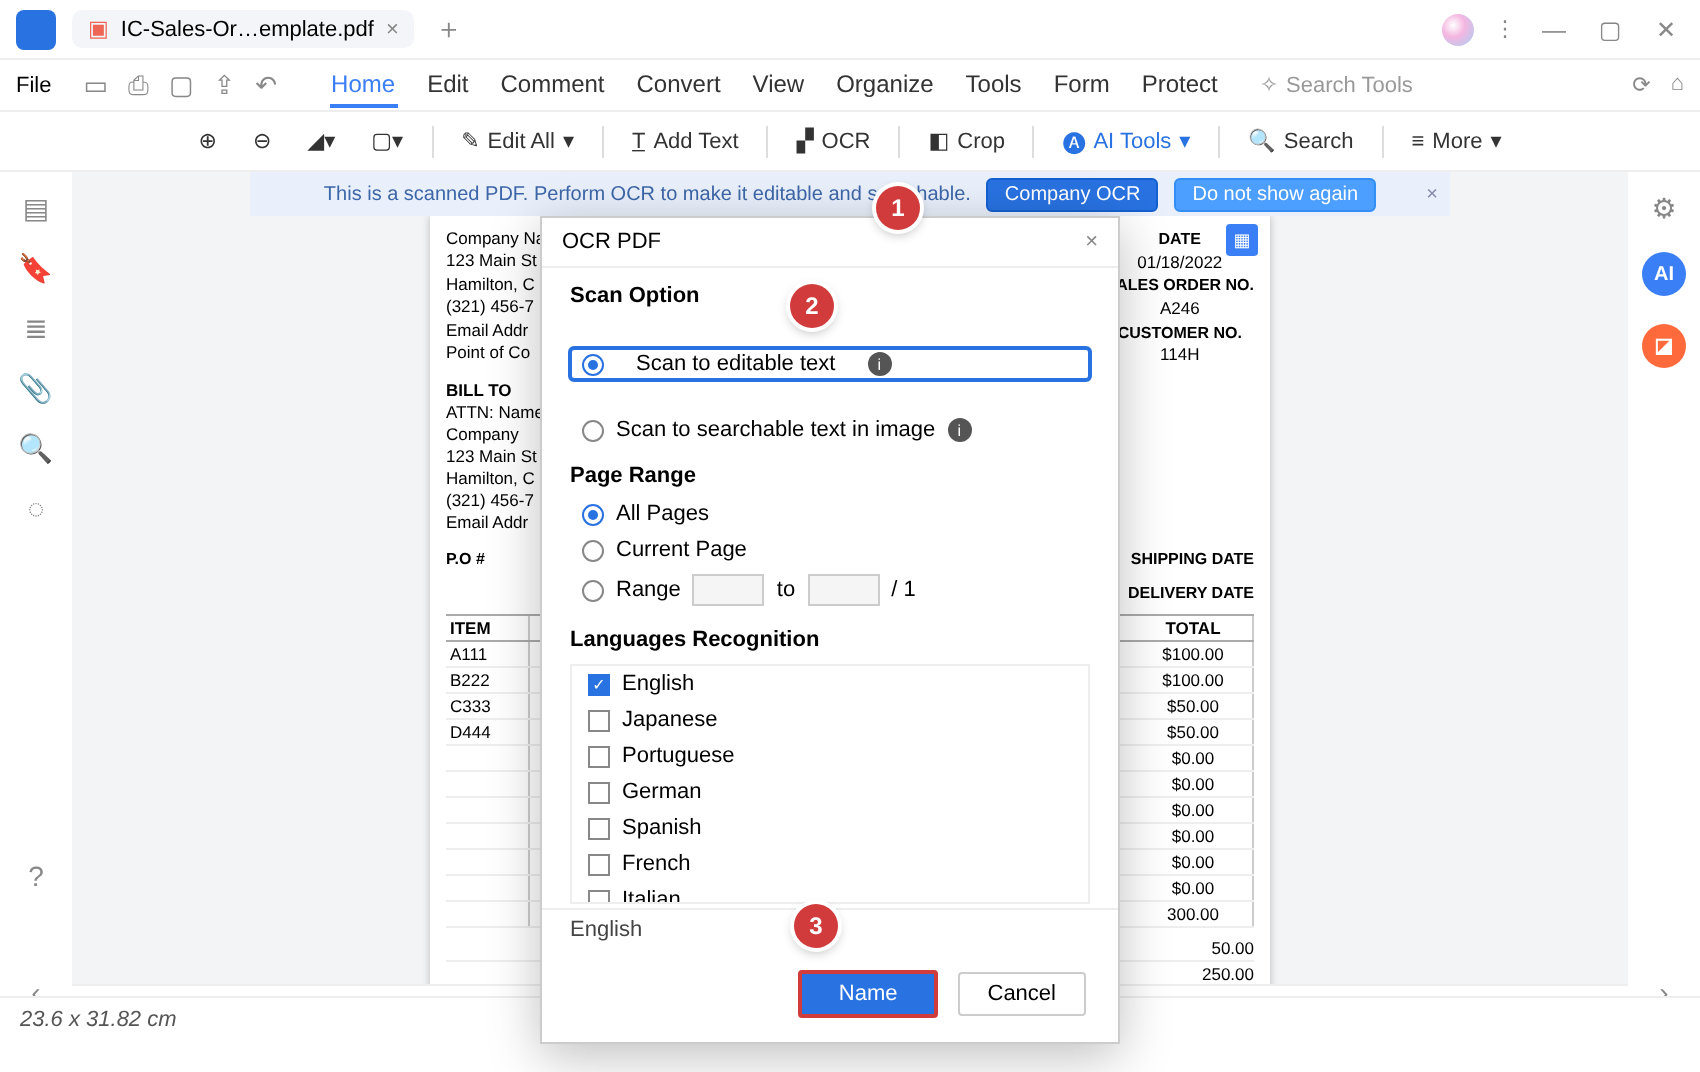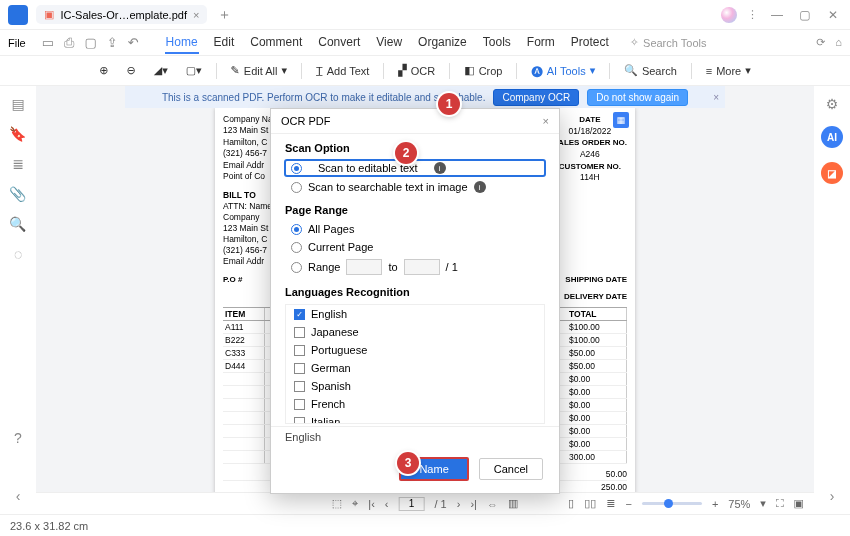--- a/index.html
+++ b/index.html
@@ -55,34 +55,34 @@
 .meta { text-align: center; line-height: 1.35; }
 .meta .mh { font-size: 8px; font-weight: bold; margin-top: 1px; }
 .billto { margin-top: 6px; line-height: 1.3; }
 .billto .h { font-weight: bold; }
 .row-labels { display: flex; justify-content: space-between; margin-top: 8px; font-weight: bold; font-size: 8px; }
 .row-labels span { flex: 0 0 80px; text-align: right; }
 .table { margin-top: 6px; }
 .table .th { display: flex; font-weight: bold; border-top: 1px solid #aaa; border-bottom: 1px solid #aaa; }
 .table .th div, .table .tr div { padding: 1px 2px; border-right: 1px solid #ccc; }
 .col-item { width: 42px; }
-.col-total { width: 60px; text-align: left; margin-left: auto; }
+.col-total { width: 60px; text-align: center; margin-left: auto; }
 .table .tr { display: flex; border-bottom: 1px solid #eee; }
 .totals { margin-top: 4px; }
 .totals .line { display: flex; justify-content: space-between; font-size: 8.5px; padding: 1px 0; border-bottom: 1px solid #eee; }
 .totals .lbl { text-align: right; width: 320px; font-weight: bold; font-size: 8px; }
 .totals .val { width: 55px; text-align: right; }
 
 
 .dialog { position: absolute; top: 108px; left: 270px; width: 290px; background: #fff; border: 1px solid #ccc; box-shadow: 0 6px 24px rgba(0,0,0,.25); z-index: 20; font-size: 11px; }
 .dialog .dtitle { padding: 6px 10px; border-bottom: 1px solid #eee; display: flex; align-items: center; }
 .dialog .dtitle .x { margin-left: auto; color: #888; }
 .dialog .sec-h { font-weight: bold; padding: 8px 14px 4px; font-size: 11px; }
 .dialog .opt { display: flex; align-items: center; gap: 6px; padding: 3px 20px; font-size: 11px; }
-.dialog .opt.sel { outline: 2px solid #2872e1; outline-offset: -1px; margin: 2px 14px; padding: 2px 6px; border-radius: 2px; gap: 16px; }
+.dialog .opt.sel { outline: 2px solid #2872e1; outline-offset: -1px; margin: 16px 14px; padding: 2px 6px; border-radius: 2px; gap: 16px; }
 .radio { width: 11px; height: 11px; border: 1px solid #888; border-radius: 50%; display: inline-flex; align-items: center; justify-content: center; }
 .radio.on { border-color: #2872e1; }
 .radio.on::after { content: ""; width: 5px; height: 5px; background: #2872e1; border-radius: 50%; }
 .info { width: 12px; height: 12px; border-radius: 50%; background: #555; color: #fff; font-size: 8px; display: inline-flex; align-items: center; justify-content: center; }
 .range-row { display: flex; align-items: center; gap: 6px; padding: 3px 20px; }
 .range-row input { width: 36px; height: 16px; border: 1px solid #ccc; background: #f5f5f5; font-size: 10px; padding: 0 3px; }
 .langs { margin: 2px 14px 2px; max-height: 120px; overflow-y: auto; border: 1px solid #eee; }
 .lang { display: flex; align-items: center; gap: 6px; padding: 3px 8px; }
 .cb { width: 11px; height: 11px; border: 1px solid #888; display: inline-flex; align-items: center; justify-content: center; font-size: 8px; color: #fff; }
 .cb.on { background: #2872e1; border-color: #2872e1; }
@@ -94,21 +94,21 @@
 
 
 .callout { position: absolute; width: 22px; height: 22px; background: #d23b3b; color: #fff; border-radius: 50%; display: flex; align-items: center; justify-content: center; font-weight: bold; font-size: 12px; z-index: 40; box-shadow: 0 0 0 2px #fff, 0 2px 6px rgba(0,0,0,.3); }
 
 
 .bottom-toolbar { position: absolute; bottom: 22px; left: 36px; right: 36px; height: 22px; background: #fff; border-top: 1px solid #eee; display: flex; align-items: center; padding: 0 10px; gap: 10px; color: #666; font-size: 11px; }
 .bottom-toolbar .center { position: absolute; left: 50%; transform: translateX(-50%); display: flex; gap: 10px; align-items: center; }
 .bottom-toolbar .right { margin-left: auto; display: flex; gap: 10px; align-items: center; }
 .zoom-track { width: 60px; height: 3px; background: #cfd8ec; border-radius: 2px; position: relative; }
 .zoom-track::after { content: ""; position: absolute; left: 22px; top: -3px; width: 9px; height: 9px; background: #3a7ff5; border-radius: 50%; }
-.statusbar { position: absolute; bottom: 0; left: 0; right: 0; height: 22px; background: #fff; border-top: 1px solid #eee; display: flex; align-items: center; padding: 0 10px; font-size: 11px; color: #555; }
+.statusbar { position: absolute; bottom: 16px; left: 0; right: 0; height: 22px; background: #fff; border-top: 1px solid #eee; display: flex; align-items: center; padding: 0 10px; font-size: 11px; color: #555; font-style: italic; }
 .pg-input { width: 26px; height: 14px; border: 1px solid #ccc; text-align: center; font-size: 10px; }
 </style>
 </head>
 <body>
 
 <div class="titlebar">
   <div class="app-icon"></div>
   <div class="tab-chip">
     <span class="tab-doc-icon">▣</span>
     <span>IC-Sales-Or…emplate.pdf</span>

